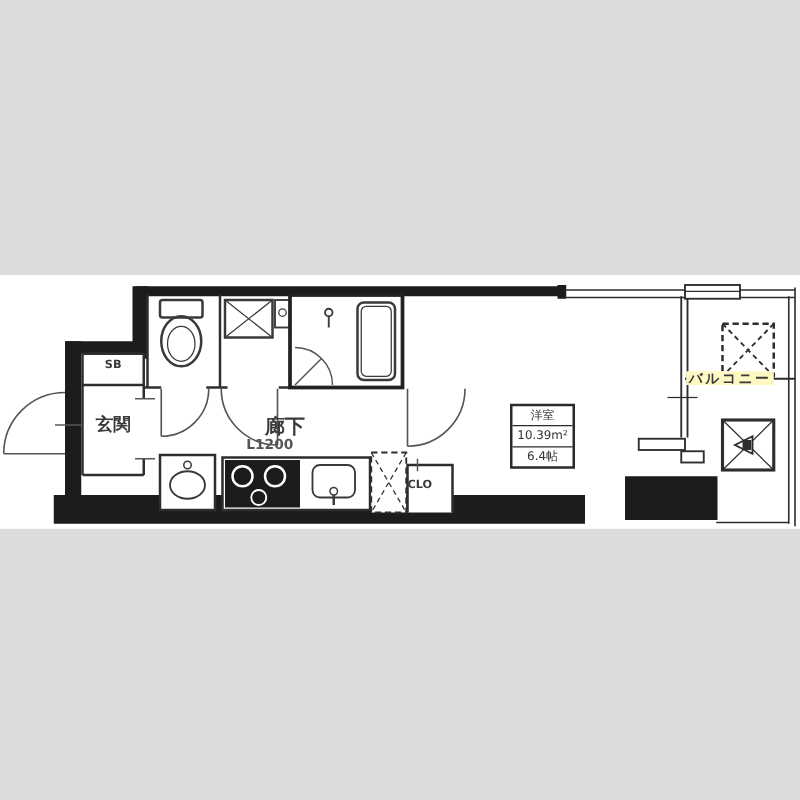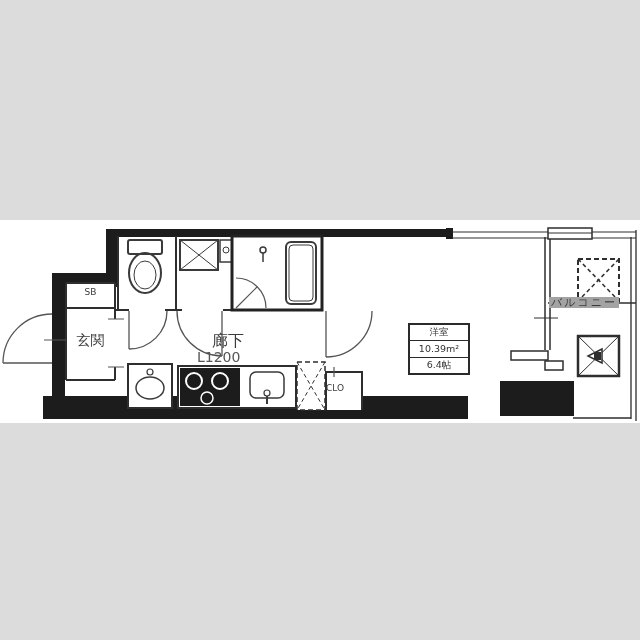--- a/index.html
+++ b/index.html
@@ -1,27 +1,27 @@
 <!DOCTYPE html>
 <html><head>
 <meta charset="utf-8">
 <style>
   html,body{margin:0;padding:0;}
   .stage{position:relative;width:640px;height:640px;background:#dcdcdc;overflow:hidden;
          font-family:"DejaVu Sans",sans-serif;color:#333;}
   .white-band{position:absolute;left:0;top:220px;width:640px;height:203px;background:#ffffff;}
   .plan-svg{position:absolute;left:0;top:0;}
-  .lbl{position:absolute;color:#3a3a3a;white-space:nowrap;line-height:1;}
+  .lbl{position:absolute;color:#3a3a3a;white-space:nowrap;line-height:1;font-weight:bold;}
   .lbl-sb{left:66px;top:288px;width:49px;text-align:center;font-size:9px;}
   .lbl-genkan{left:66px;top:333px;width:49px;text-align:center;font-size:14px;}
   .lbl-rouka{left:212px;top:333px;font-size:16px;}
-  .lbl-l1200{left:197px;top:350px;font-size:14px;color:#555;}
+  .lbl-l1200{left:197px;top:350px;font-size:11px;color:#555;}
   .lbl-clo{left:326px;top:384px;width:36px;text-align:left;font-size:9px;}
-  .lbl-balcony{left:549px;top:297px;font-size:11px;letter-spacing:2px;background:#a3a3a3;padding:0 2px;}
-  .room-box{position:absolute;left:408px;top:323px;width:62px;height:52px;border:2px solid #2a2a2a;
+  .lbl-balcony{left:549px;top:297px;font-size:11px;letter-spacing:2px;background:#fef9c3;padding:0 2px;}
+  .room-box{position:absolute;left:408px;top:323px;width:52px;height:52px;border:2px solid #2a2a2a;
             background:#fff;display:flex;flex-direction:column;box-sizing:border-box;}
   .room-box .row{flex:1;display:flex;align-items:center;justify-content:center;font-size:9.5px;color:#333;}
   .room-box .row + .row{border-top:1.5px solid #2a2a2a;}
 </style>
 </head>
 <body>
 
 <div class="stage">
   <div class="white-band"></div>
 

